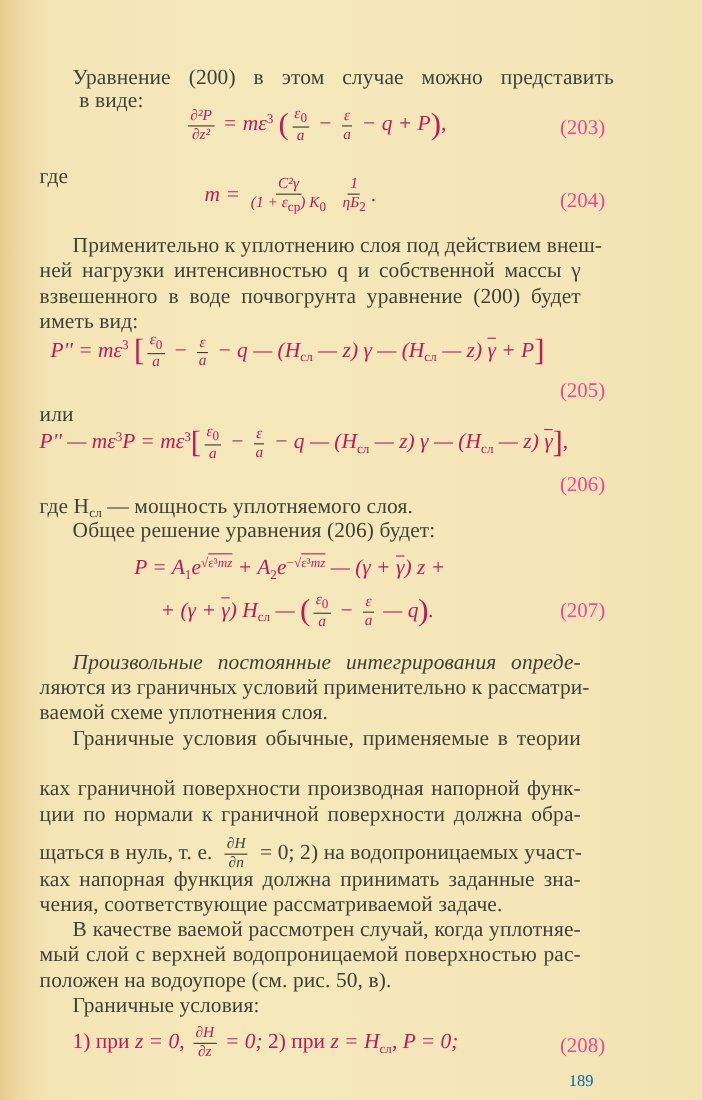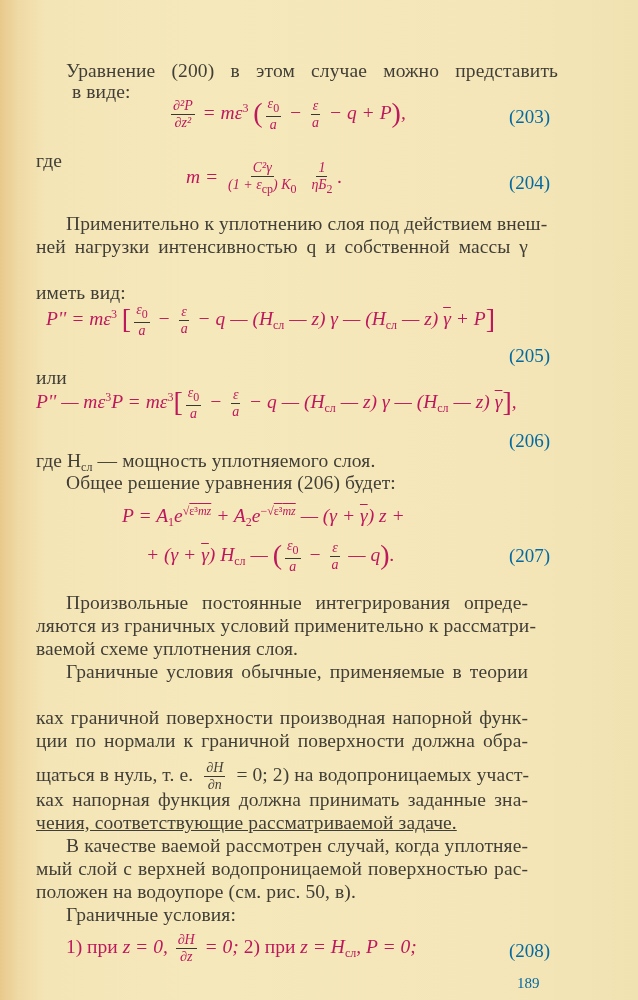--- a/index.html
+++ b/index.html
@@ -13,21 +13,21 @@
   .line {
     position: absolute; font-family: "Liberation Serif", serif; font-size: 19.5px;
     white-space: nowrap; letter-spacing: 0.1px; color: #403e36;
   }
   .justify { width: 492px; text-align: justify; text-align-last: justify; }
   .math { font-family: "Liberation Serif", serif; font-style: italic; }
   .eq {
     position: absolute; font-family: "Liberation Serif", serif; font-size: 19.5px;
     white-space: nowrap; color: #be185d;
   }
-  .eqnum { position: absolute; font-family: "Liberation Serif", serif; font-size: 19px; color: #0369a1; }
+  .eqnum { position: absolute; font-family: "Liberation Serif", serif; font-size: 19px; color: #ec4899; }
   .frac { display: inline-flex; flex-direction: column; align-items: center; vertical-align: middle; margin: 0 3px; font-size: 14px; line-height: 16px; }
   .frac .num { border-bottom: 1px solid #3a3830; padding: 0 2px; }
   .frac .den { padding: 0 2px; }
   .sub { font-size: 12px; vertical-align: -4px; font-style: normal; }
   .sup { font-size: 12px; vertical-align: 7px; font-style: normal; }
   .big { font-size: 28px; vertical-align: -3px; font-style: normal; }
   .pagenum { position: absolute; left: 517px; top: 928px; font-size: 15px; font-family: "Liberation Serif", serif; color: #0369a1; }
   .bar { text-decoration: overline; }
 </style>
 </head>
@@ -62,20 +62,21 @@
       </span>
     <span class="frac">
         <span class="num">1</span>
         <span class="den">η<i>Б</i><span class="sub">2</span></span>
       </span>.
   </div>
   <div class="eqnum" style="left:509px; top:172px;">(204)</div>
 
   <div class="line justify" style="left:66px; top:213px; width:462px;">Применительно к уплотнению слоя под действием внеш-</div>
   <div class="line justify" style="left:36px; top:236px;">ней нагрузки интенсивностью q и собственной массы γ</div>
+  <div class="line justify" style="left:36px; top:259px;">взвешенного в воде почвогрунта уравнение (200) будет</div>
   <div class="line" style="left:36px; top:282px;">иметь вид:</div>
 
   <div class="eq math" style="left:46px; top:302px;">
     <i>P''</i> = <i>m</i>ε<span class="sup">3</span> <span class="big">[</span><span class="frac">
         <span class="num">ε<span class="sub">0</span></span>
         <span class="den">a</span>
       </span> − <span class="frac">
         <span class="num">ε</span>
         <span class="den">a</span>
       </span> − <i>q</i> — (<i>H</i><span class="sub">сл</span> — <i>z</i>) γ — (<i>H</i><span class="sub">сл</span> — <i>z</i>) <span class="bar">γ</span> + <i>P</i><span class="big">]</span>
@@ -107,37 +108,37 @@
     + (γ + <span class="bar">γ</span>) <i>H</i><span class="sub">сл</span> — <span class="big">(</span><span class="frac">
         <span class="num">ε<span class="sub">0</span></span>
         <span class="den">a</span>
       </span> − <span class="frac">
         <span class="num">ε</span>
         <span class="den">a</span>
       </span> — <i>q</i><span class="big">)</span>.
   </div>
   <div class="eqnum" style="left:509px; top:545px;">(207)</div>
 
-  <div class="line justify" style="left:66px; top:592px; width:462px;">Произвольные постоянные интегрирования опреде-</div>
+  <div class="line justify" style="left:66px; top:592px; width:462px;font-style:italic;">Произвольные постоянные интегрирования опреде-</div>
   <div class="line justify" style="left:36px; top:615px;">ляются из граничных условий применительно к рассматри-</div>
   <div class="line" style="left:36px; top:638px;">ваемой схеме уплотнения слоя.</div>
 
   <div class="line justify" style="left:66px; top:661px; width:462px;">Граничные условия обычные, применяемые в теории</div>
   <div class="line justify" style="left:36px; top:707px;">ках граничной поверхности производная напорной функ-</div>
   <div class="line justify" style="left:36px; top:730px;">ции по нормали к граничной поверхности должна обра-</div>
   <div class="line" style="left:36px; top:760px;">
     <span>щаться в нуль, т. е.</span>
     <span class="frac math" style="margin:0 6px;">
         <span class="num">∂<i>H</i></span>
         <span class="den">∂<i>n</i></span>
       </span>
     <span>= 0; 2) на водопроницаемых участ-</span>
   </div>
   <div class="line justify" style="left:36px; top:789px;">ках напорная функция должна принимать заданные зна-</div>
-  <div class="line" style="left:36px; top:812px;text-decoration:underline;">чения, соответствующие рассматриваемой задаче.</div>
+  <div class="line" style="left:36px; top:812px;">чения, соответствующие рассматриваемой задаче.</div>
 
   <div class="line justify" style="left:66px; top:835px; width:462px;">В качестве ваемой рассмотрен случай, когда уплотняе-</div>
   <div class="line justify" style="left:36px; top:858px;">мый слой с верхней водопроницаемой поверхностью рас-</div>
   <div class="line" style="left:36px; top:881px;">положен на водоупоре (см. рис. 50, в).</div>
   <div class="line" style="left:66px; top:904px;">Граничные условия:</div>
 
   <div class="eq" style="left:66px; top:932px;">
     <span>1) при</span>
     <span class="math"> <i>z</i> = 0, <span class="frac">
           <span class="num">∂<i>H</i></span>

